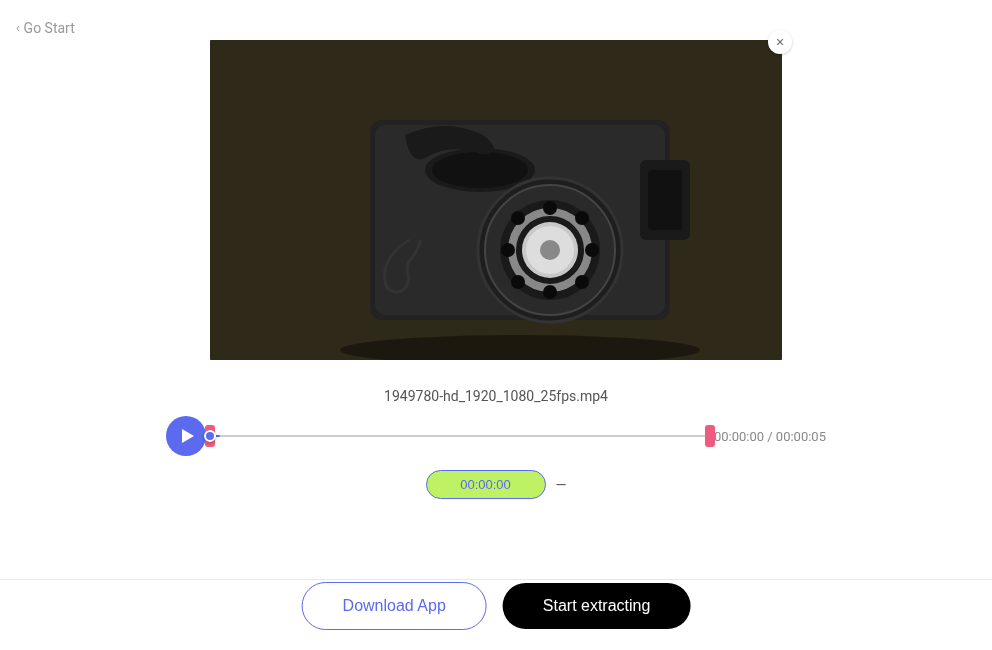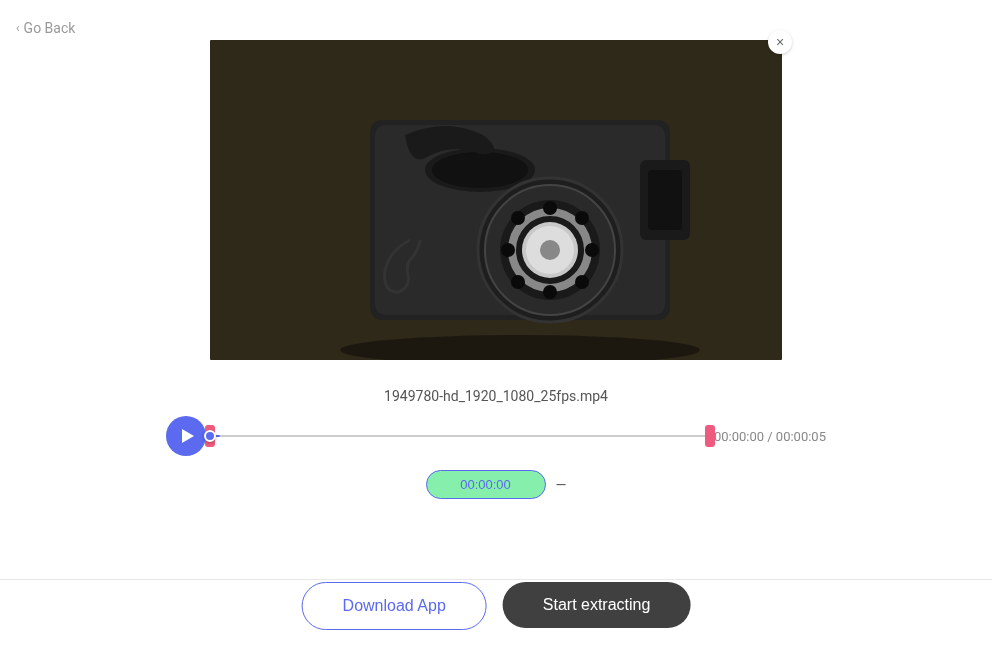--- a/index.html
+++ b/index.html
@@ -201,21 +201,21 @@
       gap: 10px;
       margin-top: 14px;
     }
 
     .time-input {
       border: 1.5px solid #5b6aee;
       border-radius: 20px;
       padding: 6px 16px;
       font-size: 13px;
       color: #5b6aee;
-      background: #86efac;
+      background: #bef264;
       text-align: center;
       width: 120px;
       outline: none;
       cursor: default;
     }
 
     .time-dash {
       color: #555;
       font-size: 14px;
     }
@@ -227,53 +227,53 @@
       margin-top: 32px;
     }
 
     .footer-buttons {
       position: absolute;
       bottom: 20px;
       left: 50%;
       transform: translateX(-50%);
       display: flex;
       gap: 16px;
-      align-items: flex-start;
+      align-items: center;
     }
 
     .btn-download {
       padding: 14px 40px;
       border: 1.5px solid #5b6aee;
       border-radius: 30px;
       background: #fff;
       color: #5b6aee;
       font-size: 16px;
       cursor: pointer;
       font-weight: 400;
       white-space: nowrap;
     }
 
     .btn-extract {
       padding: 14px 40px;
       border: none;
       border-radius: 30px;
-      background: #404040;
+      background: #000000;
       color: #fff;
       font-size: 16px;
       cursor: pointer;
       font-weight: 500;
       white-space: nowrap;
     }
   </style>
 </head>
 <body>
 
 <a class="go-back">
   <span class="chevron">‹</span>
-  <span>Go Back</span>
+  <span>Go Start</span>
 </a>
 
 <div class="main-content">
 
   <div class="video-container">
 
     <button class="close-btn">
       <span>×</span>
     </button>
 

